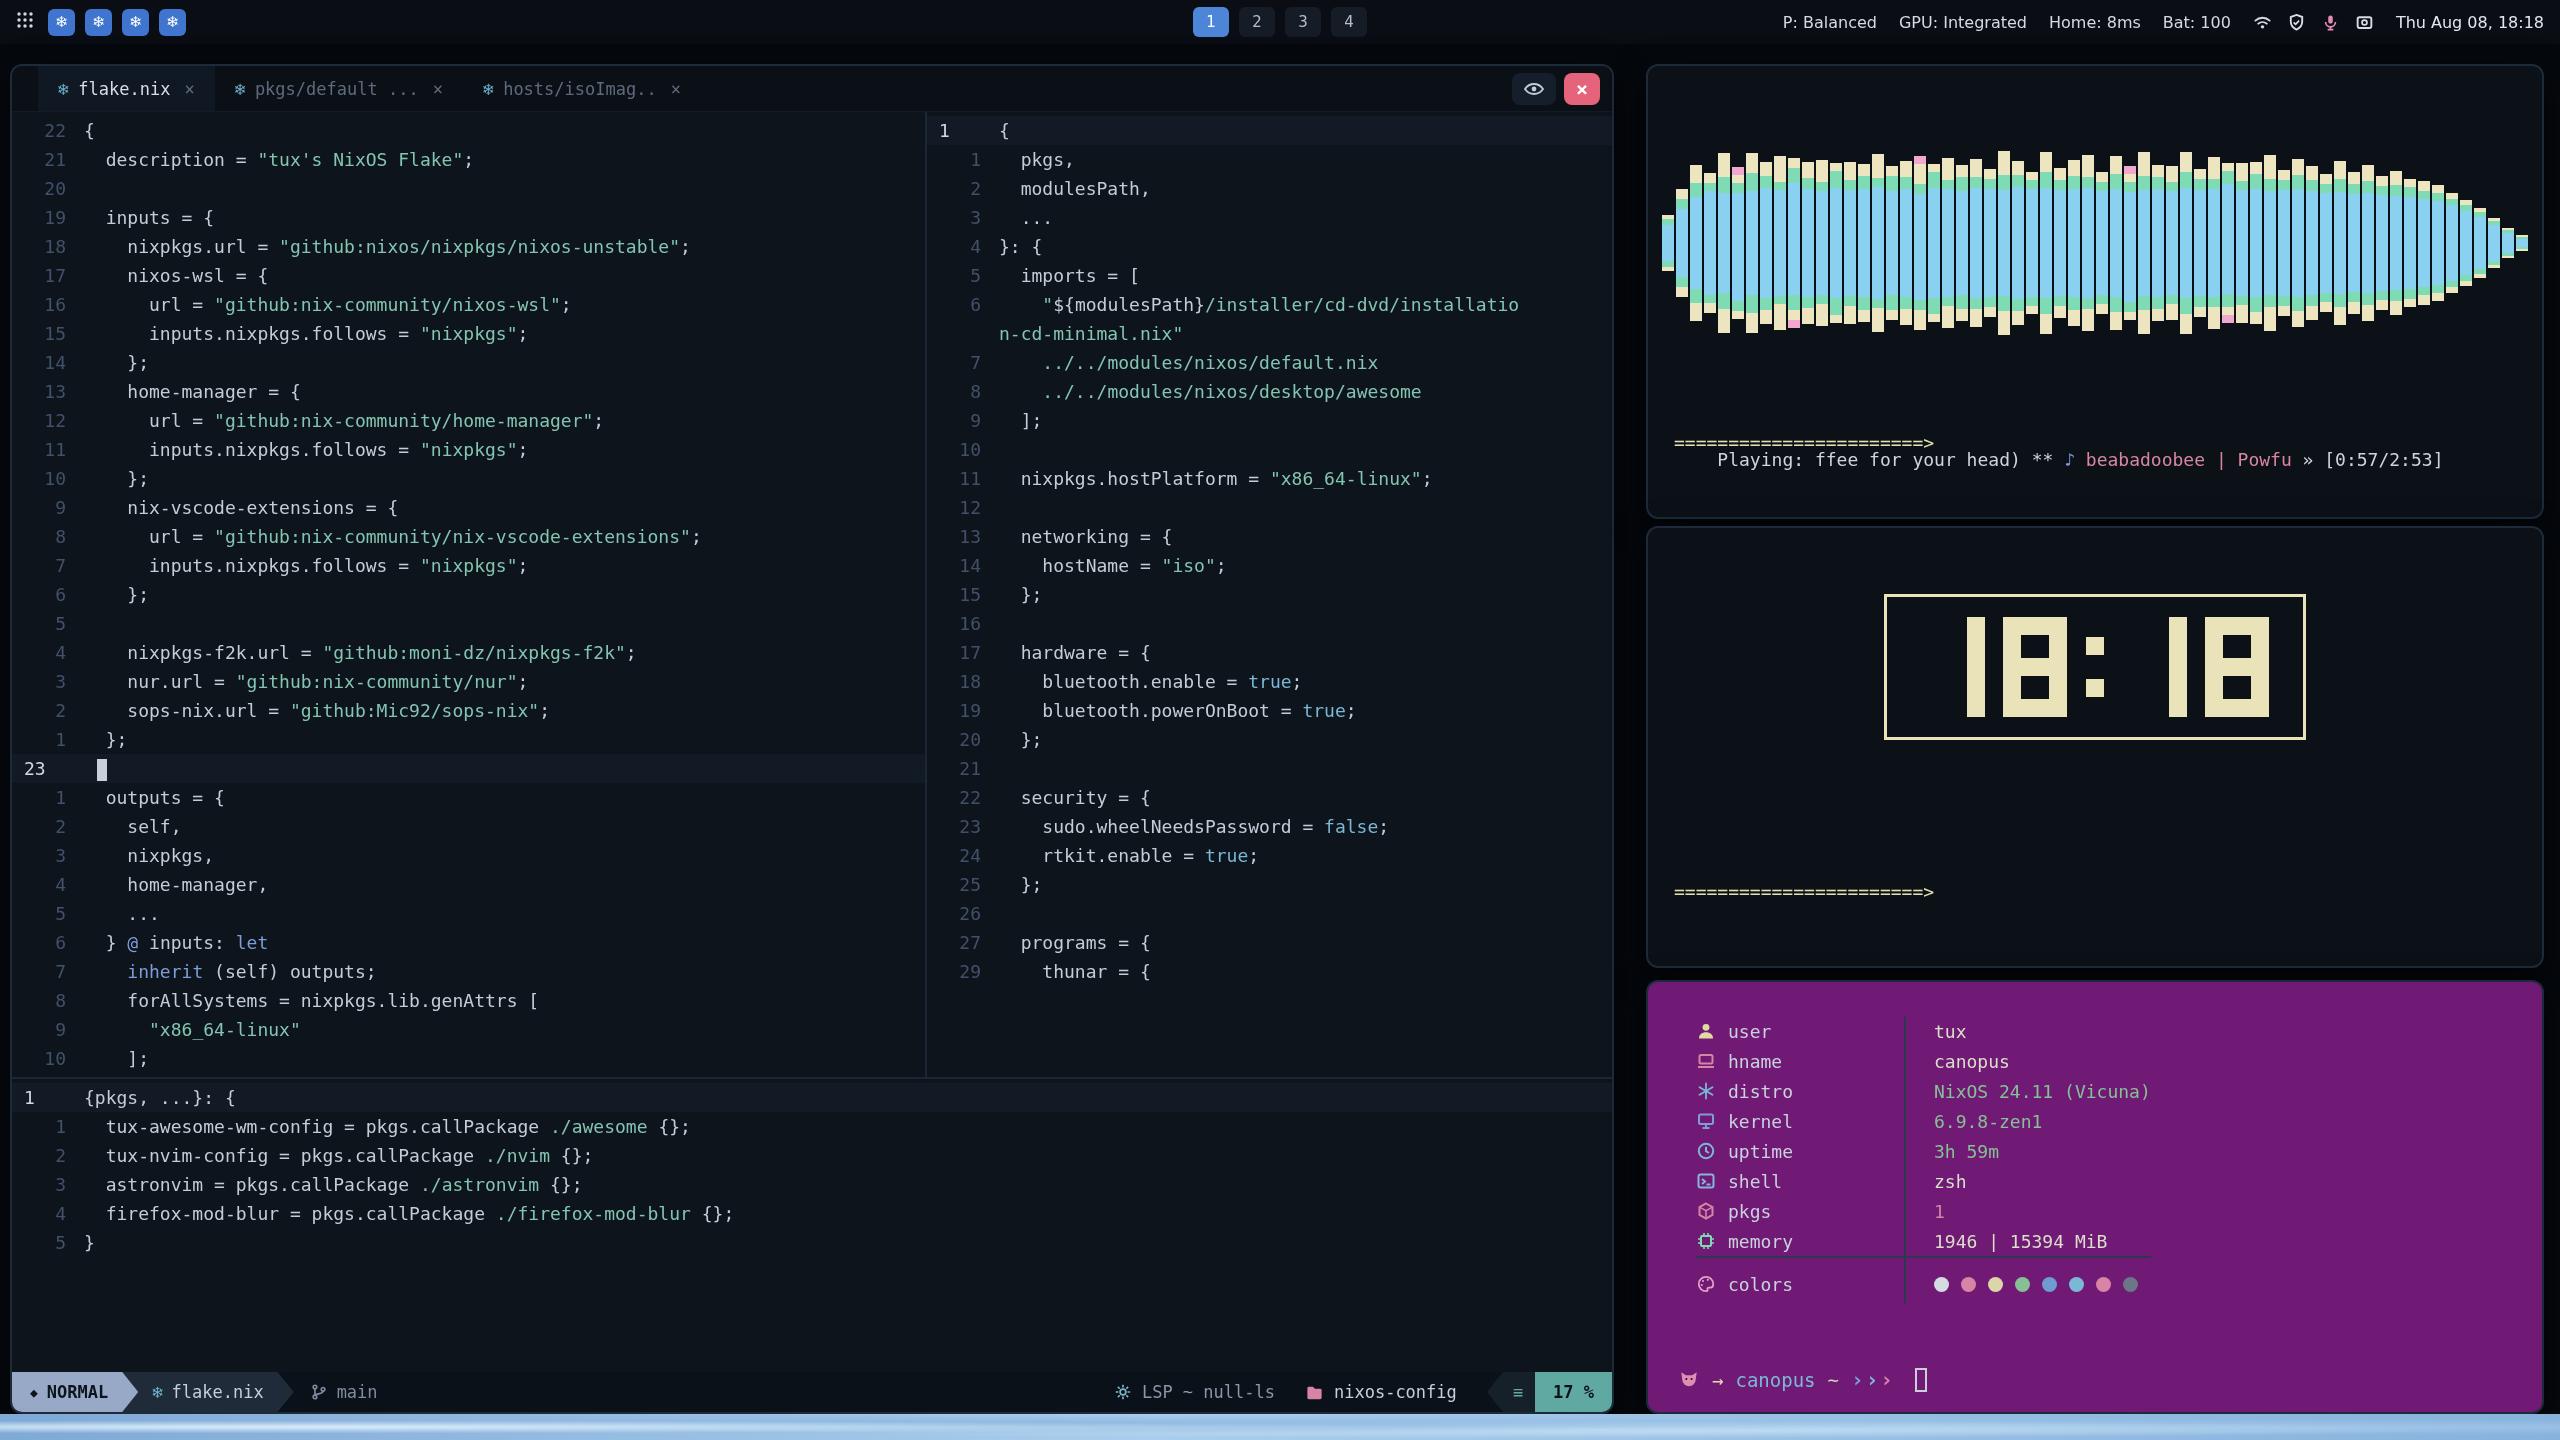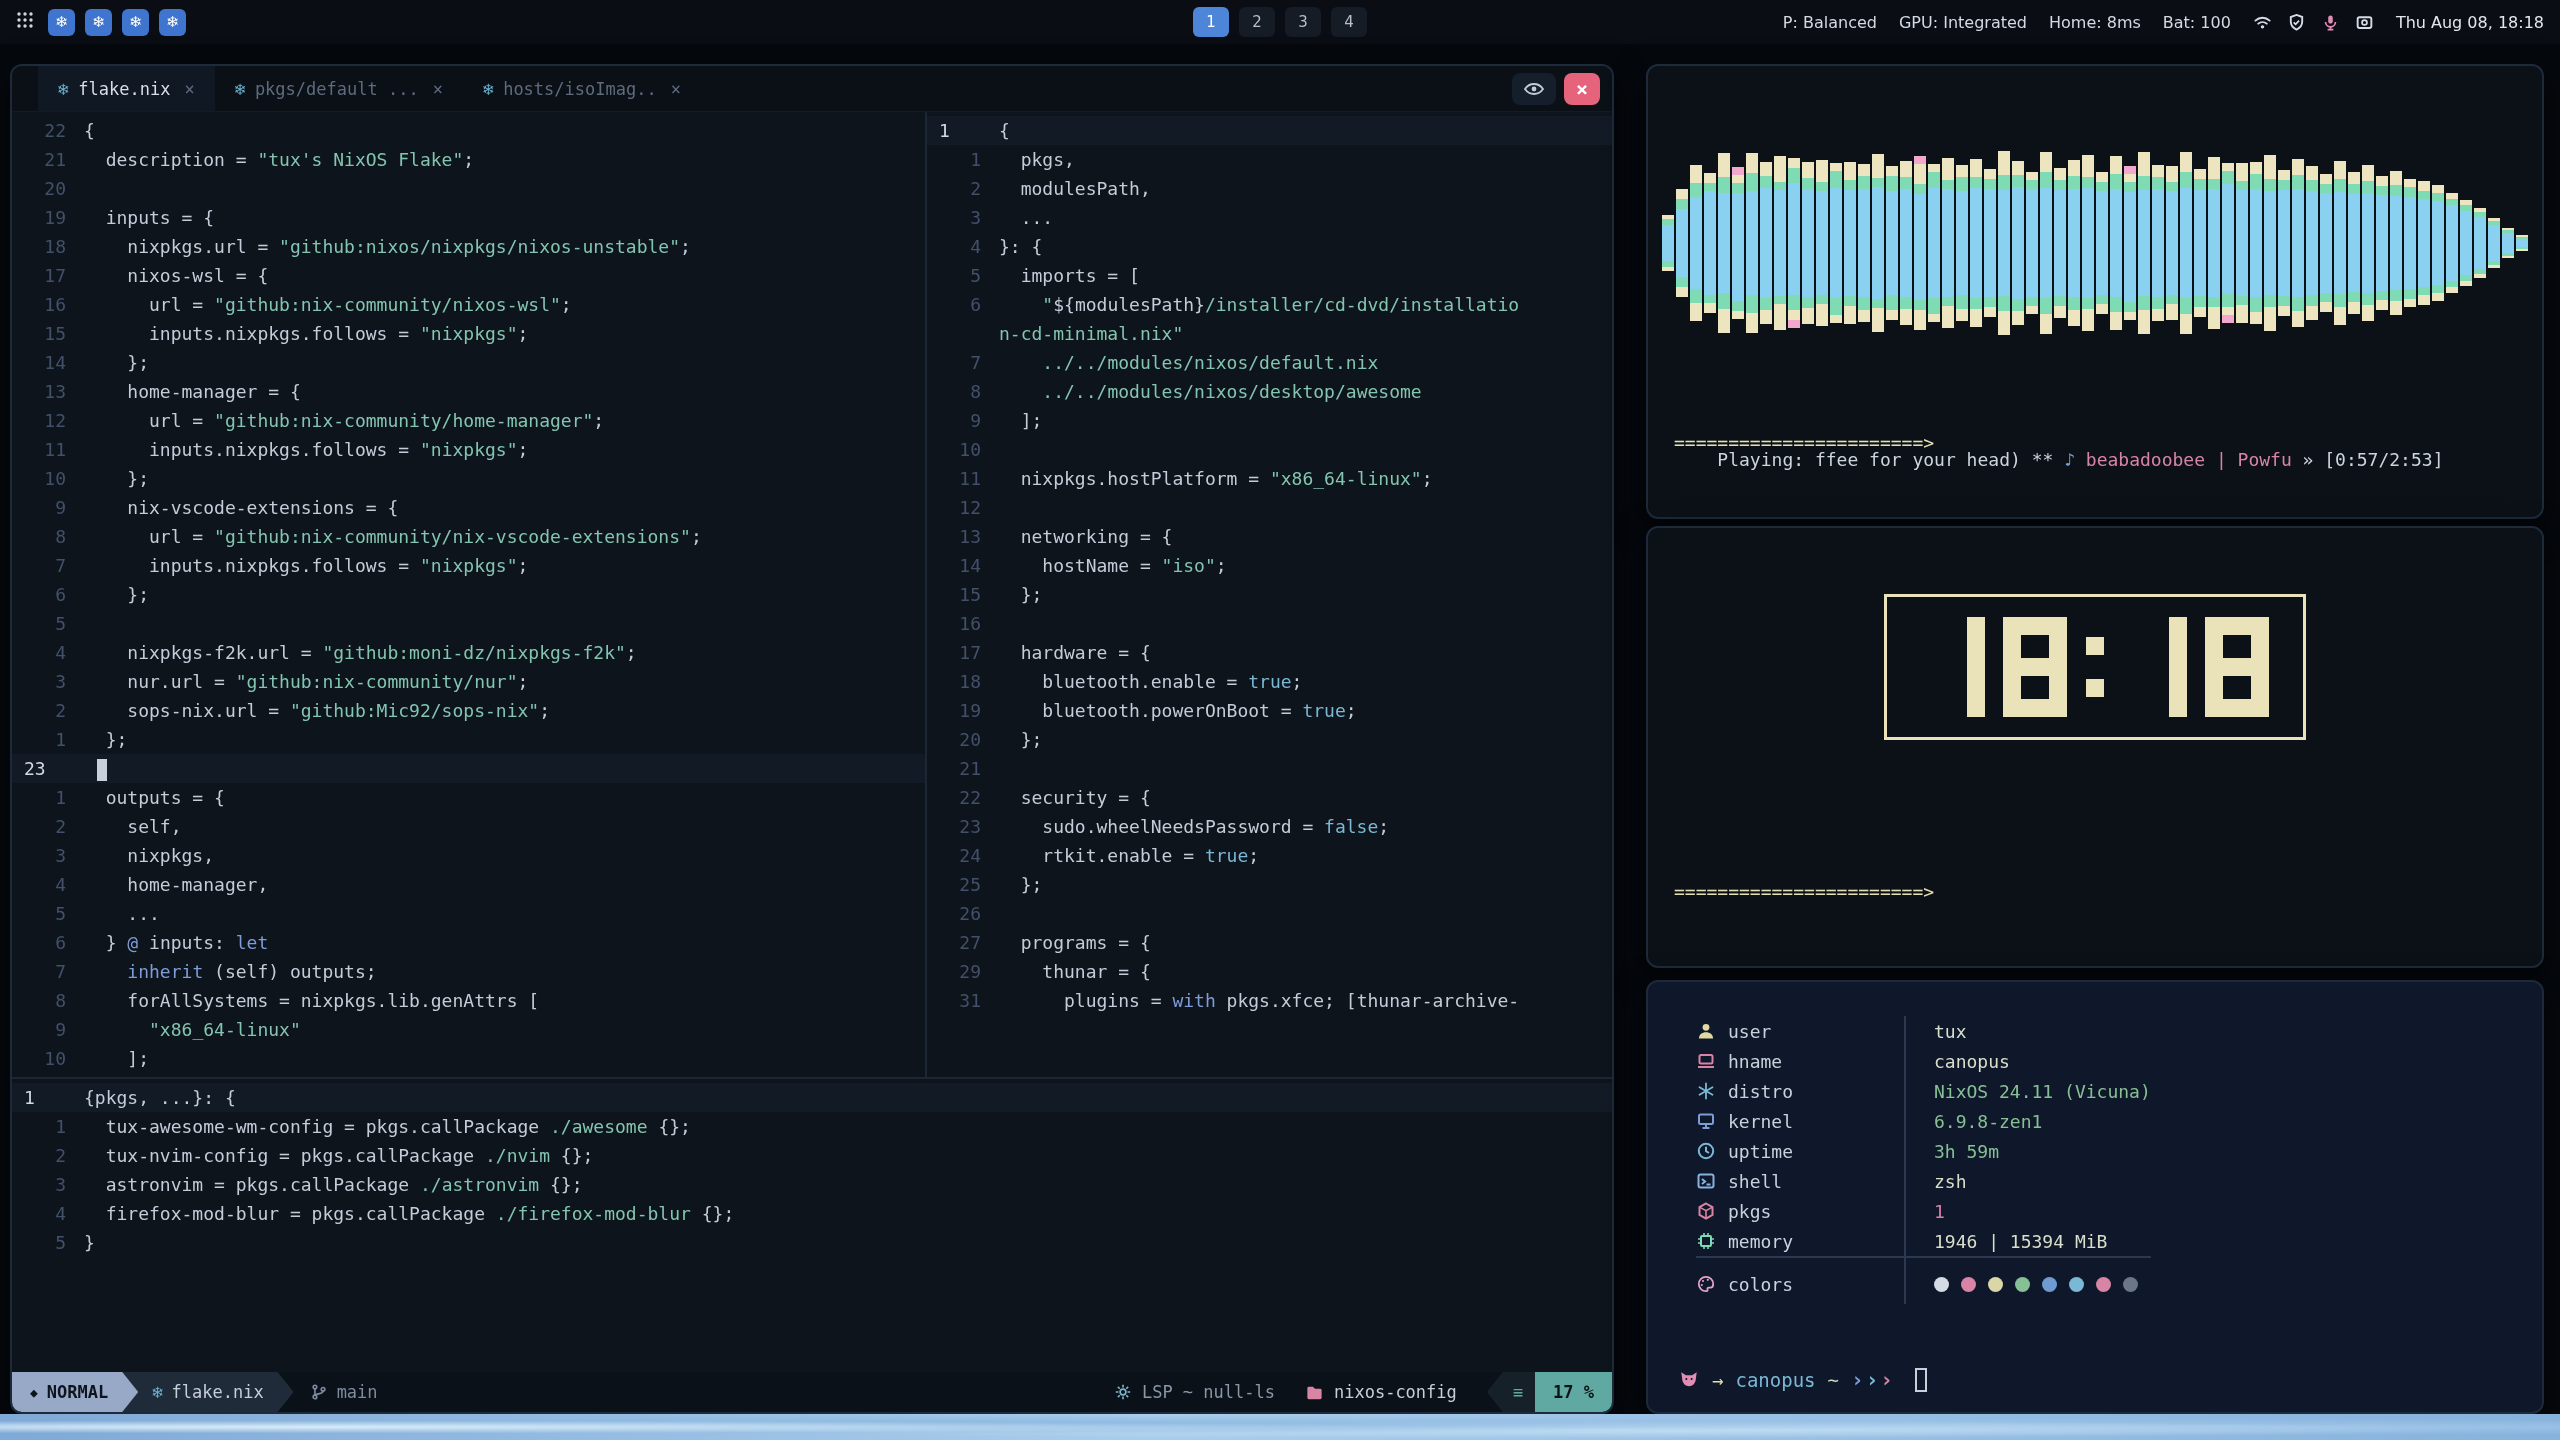--- a/index.html
+++ b/index.html
@@ -29,21 +29,21 @@
   .chips{display:flex;gap:22px;color:#d4dae2}
   .tb-icons{display:flex;gap:15px;align-items:center}
   .tb-icons span{display:flex}
   .tb-clock{color:#e2e7ee}
   
   .window{position:absolute;background:#0c1118;border:2px solid #1c2a3a;border-radius:12px;
     box-shadow:0 10px 32px rgba(0,0,0,.6);overflow:hidden}
   #editor{left:10px;top:64px;width:1604px;height:1350px;background:#0d141c}
   #win-viz{left:1646px;top:64px;width:898px;height:455px;background:#0b1117}
   #win-clock{left:1646px;top:526px;width:898px;height:442px;background:#0b1117}
-  #win-fetch{left:1646px;top:980px;width:898px;height:434px;background:#0f172a}
+  #win-fetch{left:1646px;top:980px;width:898px;height:434px;background:#701a75}
   
   .tabline{height:46px;display:flex;align-items:center;padding-left:26px;background:#0b1016;
     border-bottom:1px solid #131c26;position:relative}
   .tab{display:flex;align-items:center;gap:10px;height:100%;padding:0 20px;font-size:17px;color:#5e6a7e}
   .tab.active{color:#d8dee8;background:#101823}
   .tab-ic{color:#6fb3d2}
   .tab-x{color:#5e6a7e;margin-left:4px}
   .win-btns{position:absolute;right:12px;top:7px;display:flex;gap:8px}
   .eye-btn{width:44px;height:32px;border-radius:8px;background:#151f2b;display:flex;align-items:center;justify-content:center}
   .close-btn{width:36px;height:32px;border-radius:8px;background:#e5647c;color:#fff;display:flex;
@@ -478,24 +478,20 @@
         </div>
         <div class="cl">
           <span class="ln">27</span>
           <span class="code"><span class="tok-f">  programs = {</span></span>
         </div>
         <div class="cl">
           <span class="ln">29</span>
           <span class="code"><span class="tok-f">    thunar = {</span></span>
         </div>
         <div class="cl">
-          <span class="ln">31</span>
-          <span class="code"><span class="tok-f">      plugins = </span><span class="tok-k">with</span><span class="tok-f"> pkgs.xfce; [thunar-archive-</span></span>
-        </div>
-        <div class="cl">
           <span class="ln"></span>
           <span class="code"></span>
         </div>
       </div>
   </div>
   <div class="hsep"></div>
   <div id="pane-bottom">
       <div class="cl cur">
         <span class="ln">1</span>
         <span class="code"><span class="tok-f">{pkgs, ...}: {</span></span>

